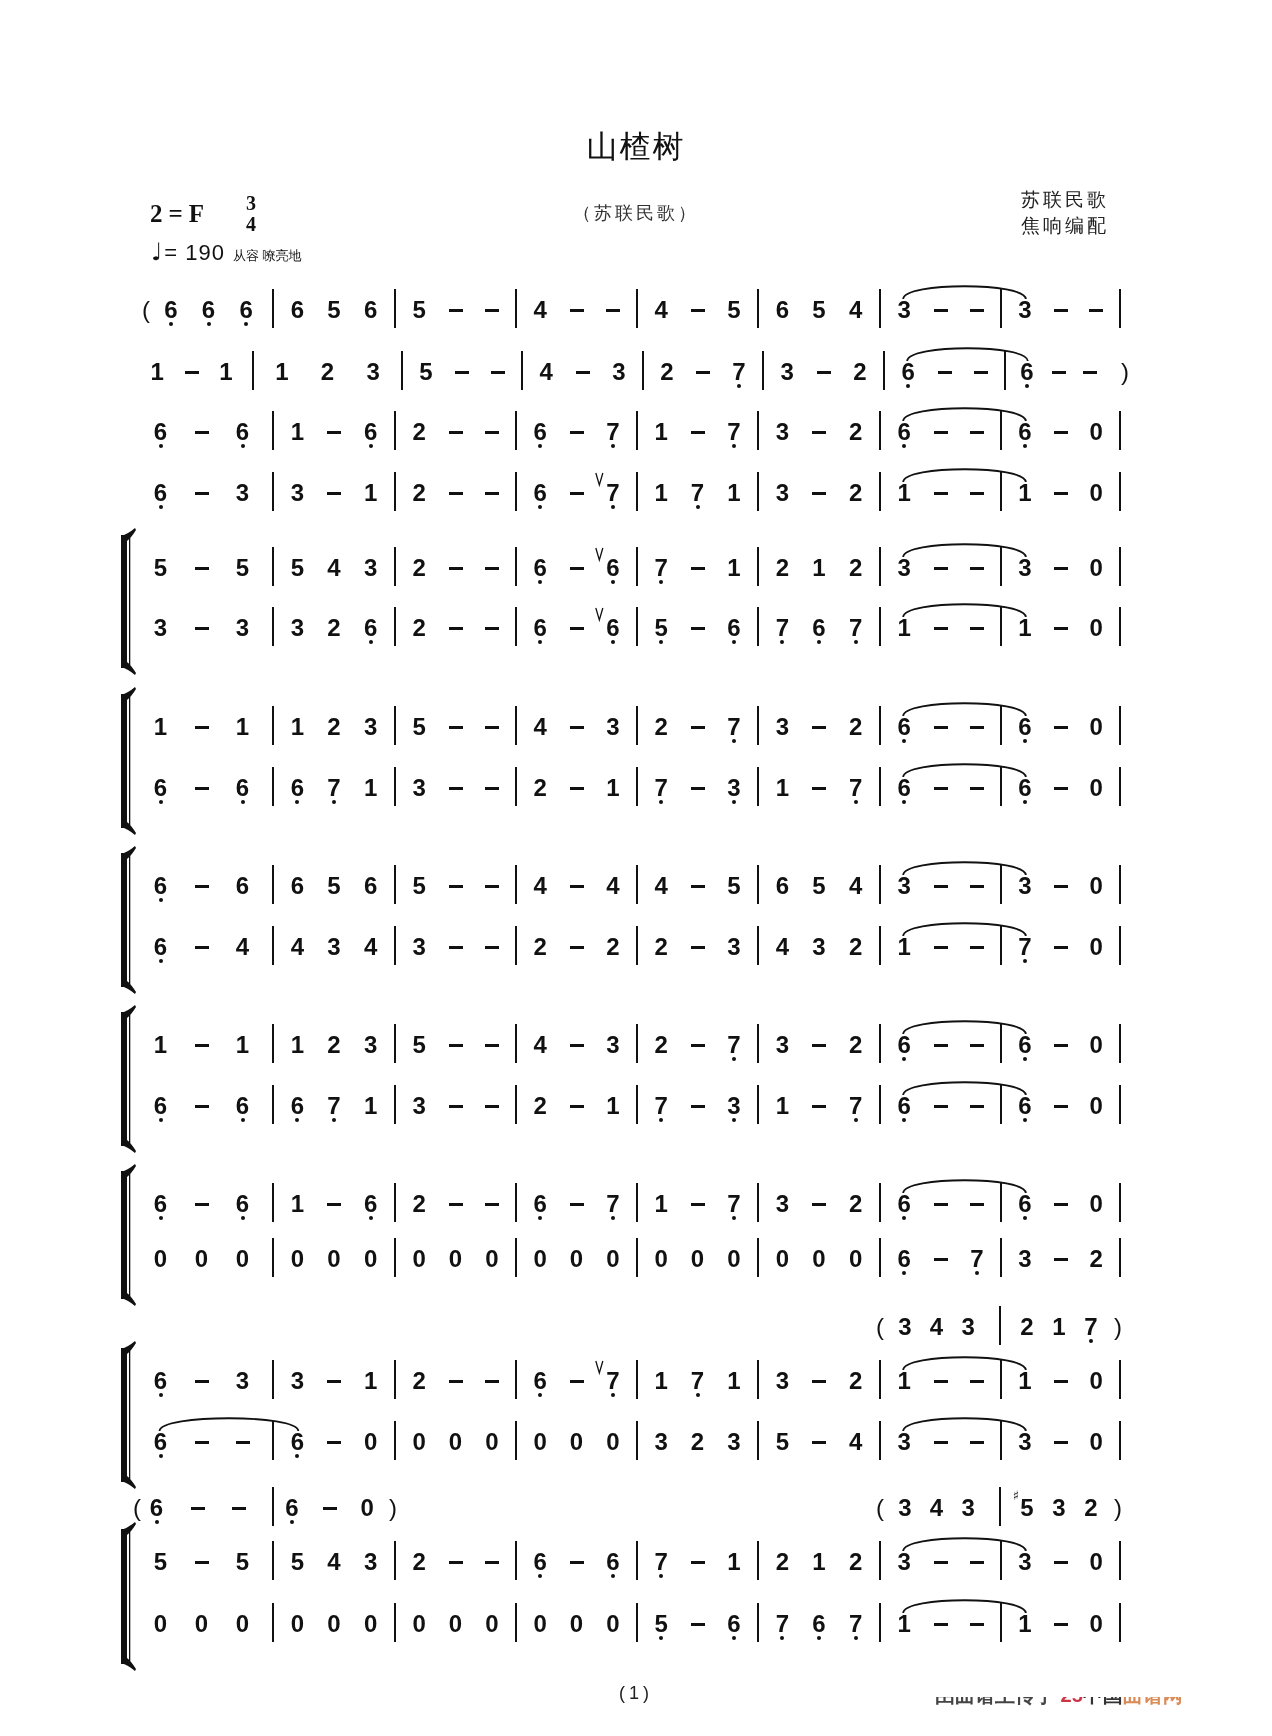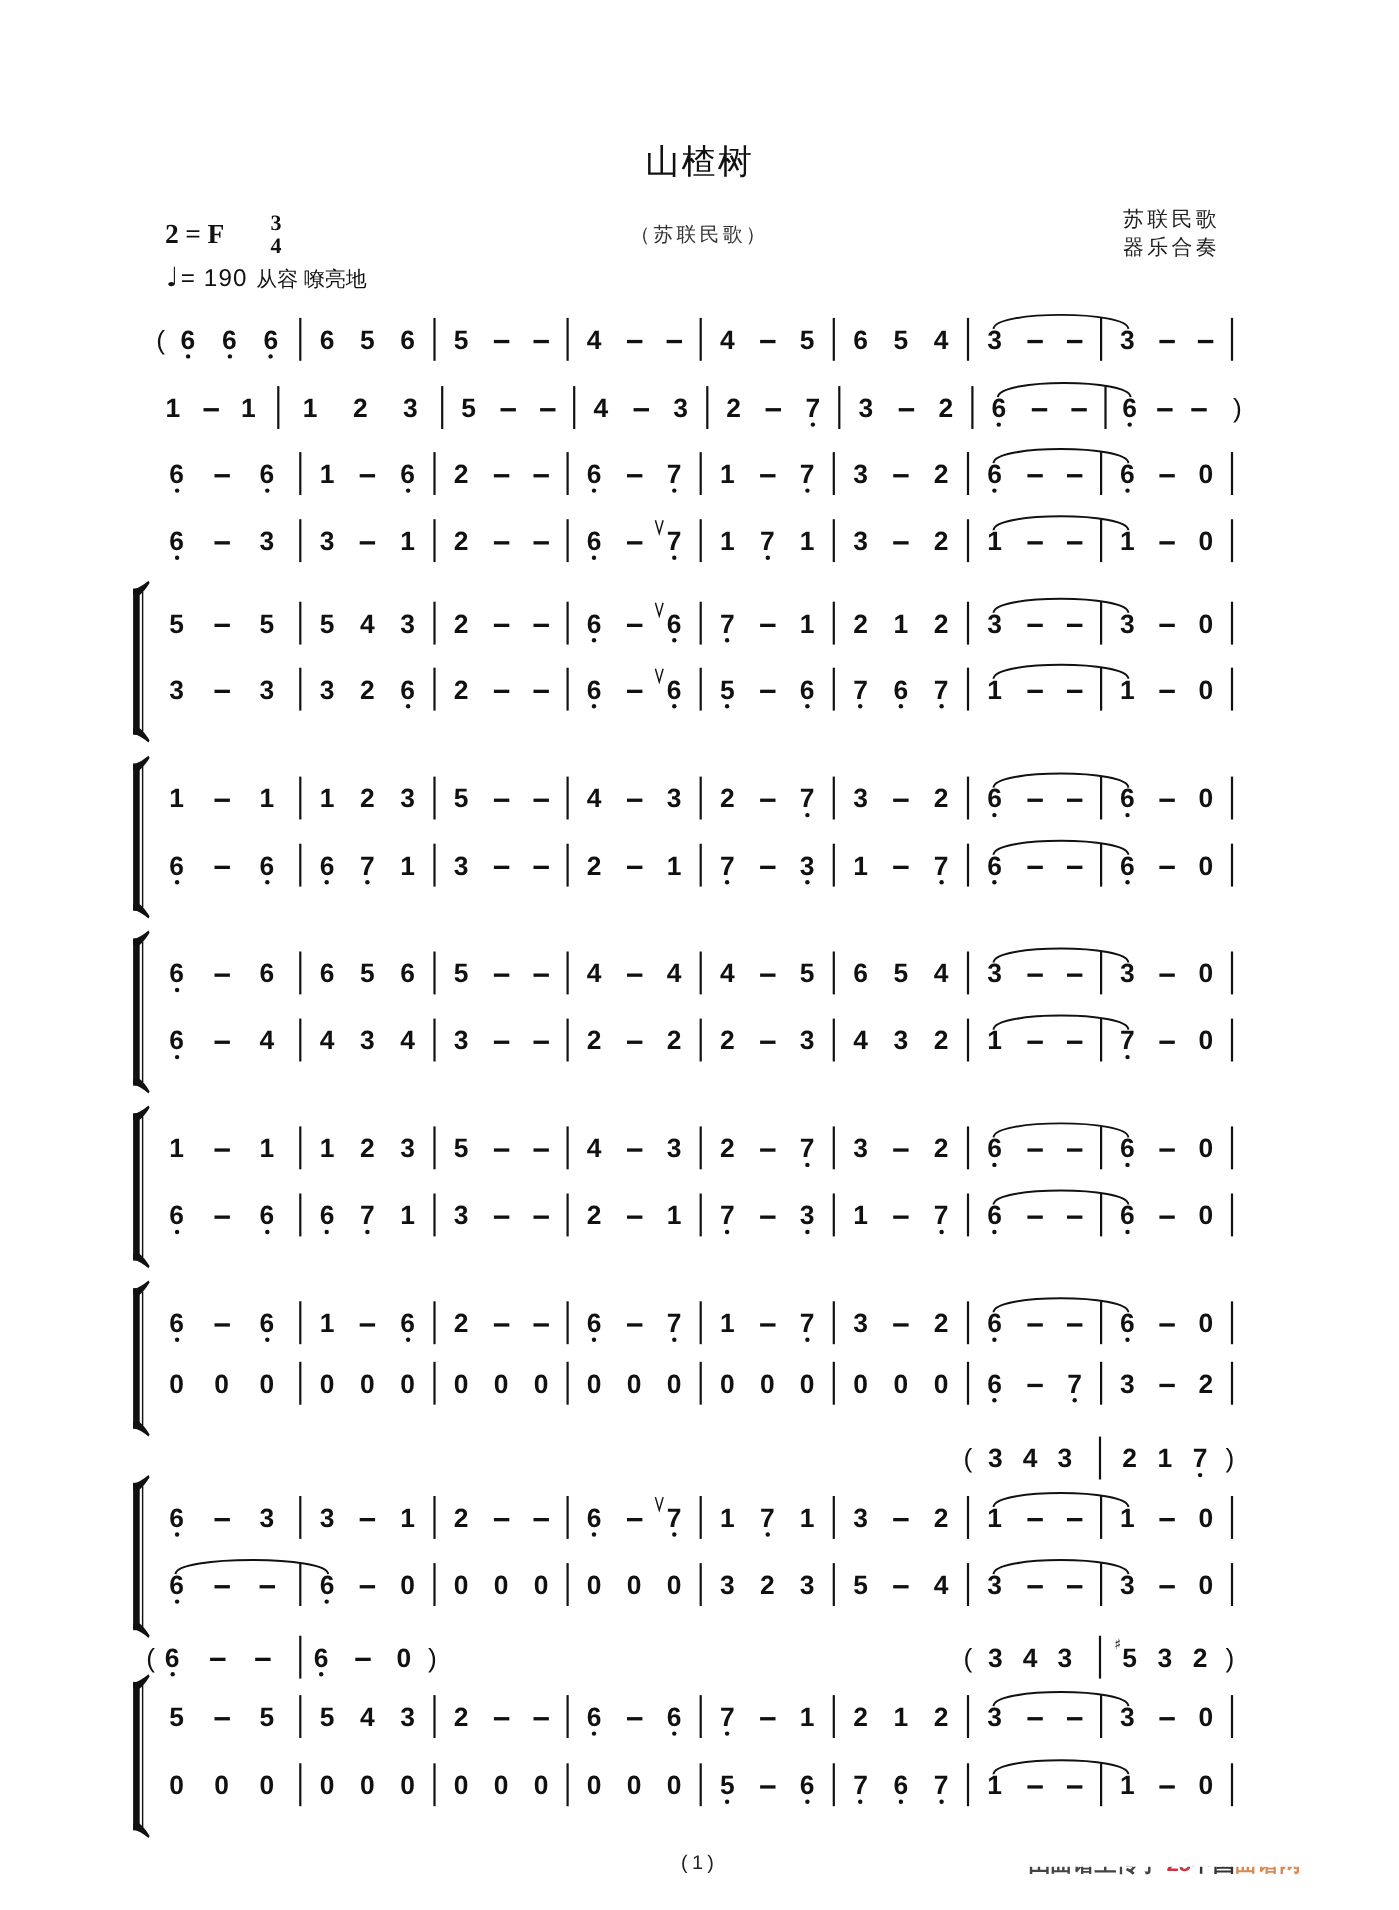--- a/index.html
+++ b/index.html
@@ -10,21 +10,21 @@
   .subtitle { position: absolute; left: 0; width: 1272px; top: 201px; text-align: center;
               font-size: 18px; line-height: 24px; letter-spacing: 3px; color: #333; }
   .key { position: absolute; left: 150px; top: 201px; font-family: "Liberation Serif", serif;
          font-weight: bold; font-size: 25px; line-height: 26px; letter-spacing: 6px; }
   .timesig { position: absolute; left: 240px; top: 193px; width: 22px; text-align: center;
              font-family: "Liberation Serif", serif; font-weight: bold; font-size: 20px; }
   .timesig span { display: block; line-height: 21px; }
   .tempo { position: absolute; left: 151px; top: 239px; height: 26px; line-height: 26px; white-space: nowrap; }
   .tempo .qn { font-family: "DejaVu Sans", sans-serif; font-size: 24px; }
   .tempo .bpm { font-size: 22px; margin-left: 2px; letter-spacing: 1px; }
-  .tempo .expr { font-size: 19px; margin-left: 8px; }
+  .tempo .expr { font-size: 13px; margin-left: 8px; }
   .credits { position: absolute; left: 1021px; top: 187px; font-size: 19px; line-height: 26px;
              letter-spacing: 3px; color: #222; }
   #score { position: absolute; left: 0; top: 0; width: 1272px; height: 1736px; }
   #score-svg { position: absolute; left: 0; top: 0; width: 1272px; height: 1736px; pointer-events: none; }
   .row, .measure { position: absolute; left: 0; top: 0; width: 0; height: 0; }
   .digit { position: absolute; text-align: center; font-family: "Liberation Sans", sans-serif;
            font-weight: bold; font-size: 24px; line-height: 28px; color: #111; }
   .paren { position: absolute; text-align: center; font-family: "Liberation Sans", sans-serif;
            font-size: 24px; line-height: 28px; color: #111; }
   .dash { position: absolute; background: #111; }
@@ -46,21 +46,21 @@
 <div class="key">2=F</div>
 <div class="timesig">
   <span>3</span>
   <span>4</span>
 </div>
 <div class="tempo">
   <span class="qn">♩</span><span class="bpm">= 190</span><span class="expr">从容 嘹亮地</span>
 </div>
 <div class="credits">
   <div>苏联民歌</div>
-  <div>器乐合奏</div>
+  <div>焦响编配</div>
 </div>
 
 <div id="score">
     <div class="row">
       <div class="measure">
         <span class="digit" style="left: 160.833px; top: 296px; width: 20px; height: 28px;">6</span>
         <span class="dot" style="left: 168.833px; top: 322px; width: 4px; height: 4px;"></span>
         <span class="digit" style="left: 198.5px; top: 296px; width: 20px; height: 28px;">6</span>
         <span class="dot" style="left: 206.5px; top: 322px; width: 4px; height: 4px;"></span>
         <span class="digit" style="left: 236.167px; top: 296px; width: 20px; height: 28px;">6</span>

